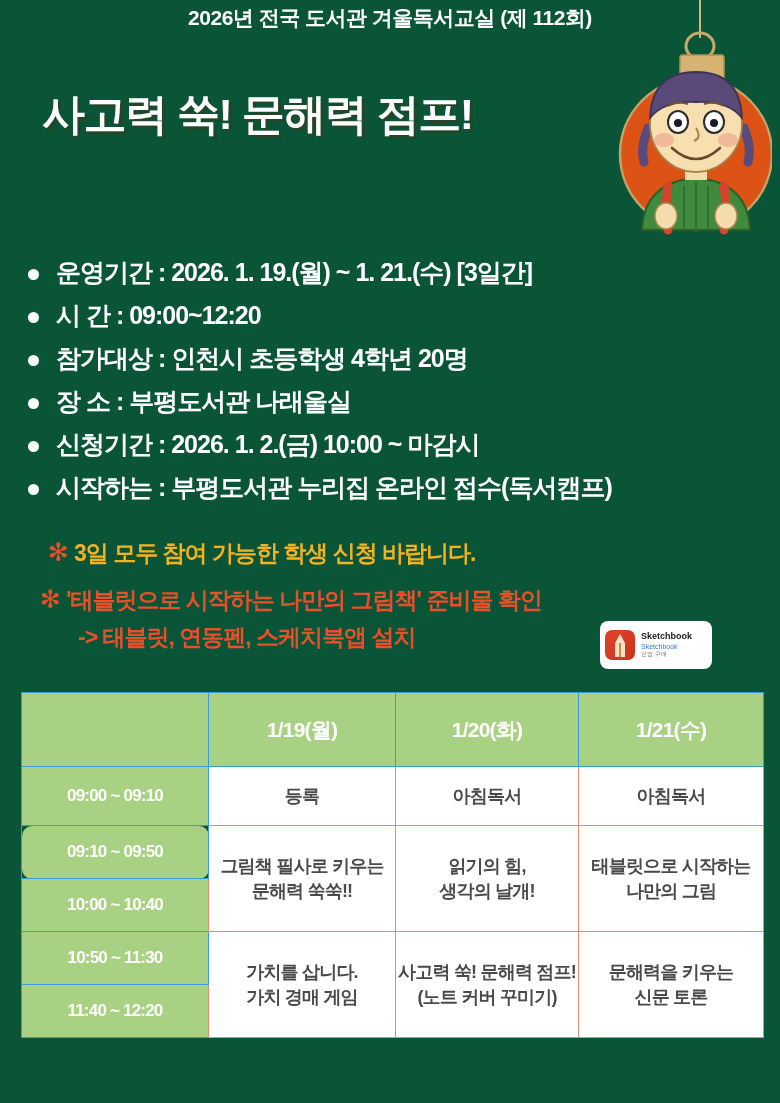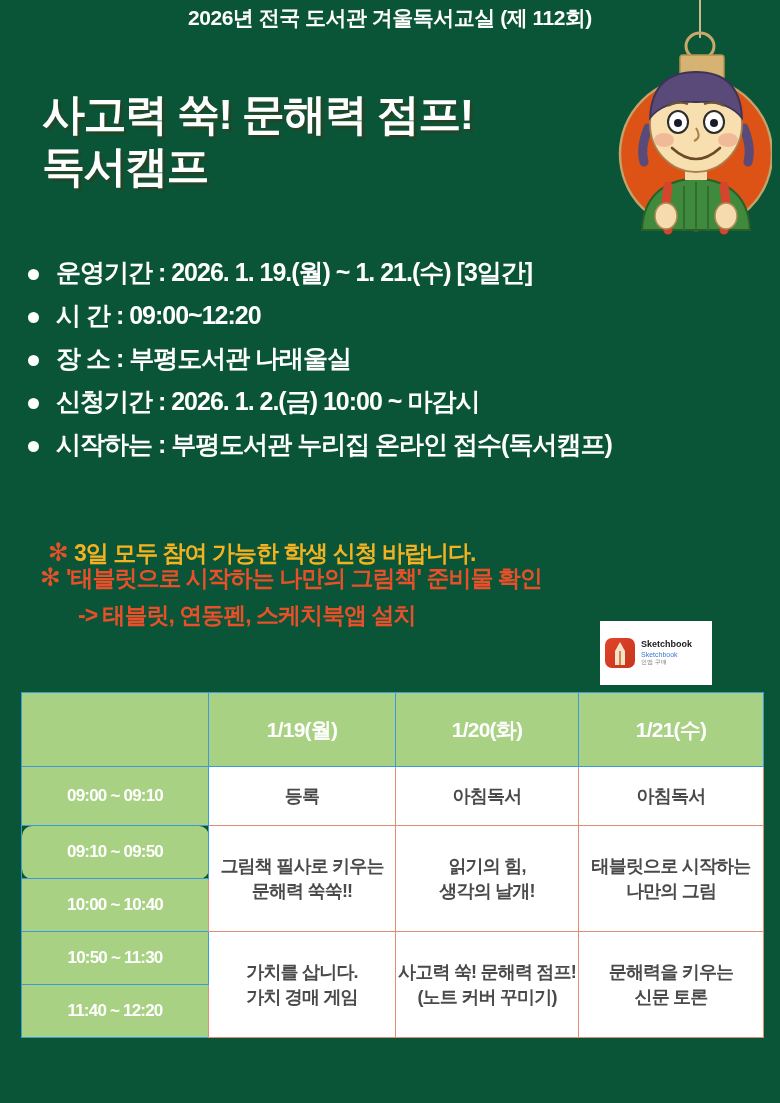--- a/index.html
+++ b/index.html
@@ -64,28 +64,28 @@
   }
   .lbl{display:inline-block;}
 
   
   .notes{position:absolute;left:40px;top:540px;width:720px;z-index:4;}
   .note{
     font-size:23px;font-weight:bold;letter-spacing:-1px;
     line-height:1.0;white-space:nowrap;position:relative;
   }
   .note .ast{color:#e8502a;margin-right:6px;font-size:25px;}
-  .note1{color:#f5b220;padding-left:8px;}
+  .note1{color:#f5b220;margin-bottom:22px;padding-left:8px;}
   .note2{color:#e8502a;margin-bottom:14px;}
   .note3{color:#e8502a;padding-left:38px;}
 
   
   .sketch-card{
-    position:absolute;left:600px;top:621px;width:112px;height:64px;
-    background:#ffffff;border-radius:0;
+    position:absolute;left:600px;top:621px;width:112px;height:48px;
+    background:#ffffff;border-radius:8px;
     display:flex;align-items:center;padding:4px 5px;box-sizing:border-box;
     z-index:6;
   }
   .sketch-icon{
     width:30px;height:30px;border-radius:7px;
     background:linear-gradient(135deg,#e0452a,#c7341d);
     flex:0 0 auto;position:relative;overflow:hidden;
   }
   .sketch-icon .pencil{
     position:absolute;left:50%;top:4px;transform:translateX(-50%);
@@ -186,26 +186,26 @@
       <ellipse cx="136" cy="140" rx="10" ry="7" fill="#eda98f" opacity=".7"></ellipse>
 
       <path d="M104 128 q6 10 -2 13" stroke="#a98049" stroke-width="2" fill="none"></path>
 
       <path d="M80 148 q24 22 48 0" stroke="#6b4a2a" stroke-width="2.6" fill="none" stroke-linecap="round"></path>
     </svg>
   </div>
 
   <div class="title">
     <span>사고력 쑥! 문해력 점프!</span>
-    <span>독서캠프</span>
   </div>
 
   <ul class="info-list" id="info-list">
       <li><span class="dot"></span><span class="lbl">운영기간</span><span> : </span><span>2026. 1. 19.(월) ~ 1. 21.(수) [3일간]</span></li>
       <li><span class="dot"></span><span class="lbl">시      간</span><span> : </span><span>09:00~12:20</span></li>
+      <li><span class="dot"></span><span class="lbl">참가대상</span><span> : </span><span>인천시 초등학생 4학년 20명</span></li>
       <li><span class="dot"></span><span class="lbl">장      소</span><span> : </span><span>부평도서관 나래울실</span></li>
       <li><span class="dot"></span><span class="lbl">신청기간</span><span> : </span><span>2026. 1. 2.(금) 10:00 ~ 마감시</span></li>
       <li><span class="dot"></span><span class="lbl">시작하는</span><span> : </span><span>부평도서관 누리집 온라인 접수(독서캠프)</span></li>
     </ul>
 
   <div class="notes">
     <div class="note note1">
       <span class="ast">✻</span><span>3일 모두 참여 가능한 학생 신청 바랍니다.</span>
     </div>
     <div class="note note2">

